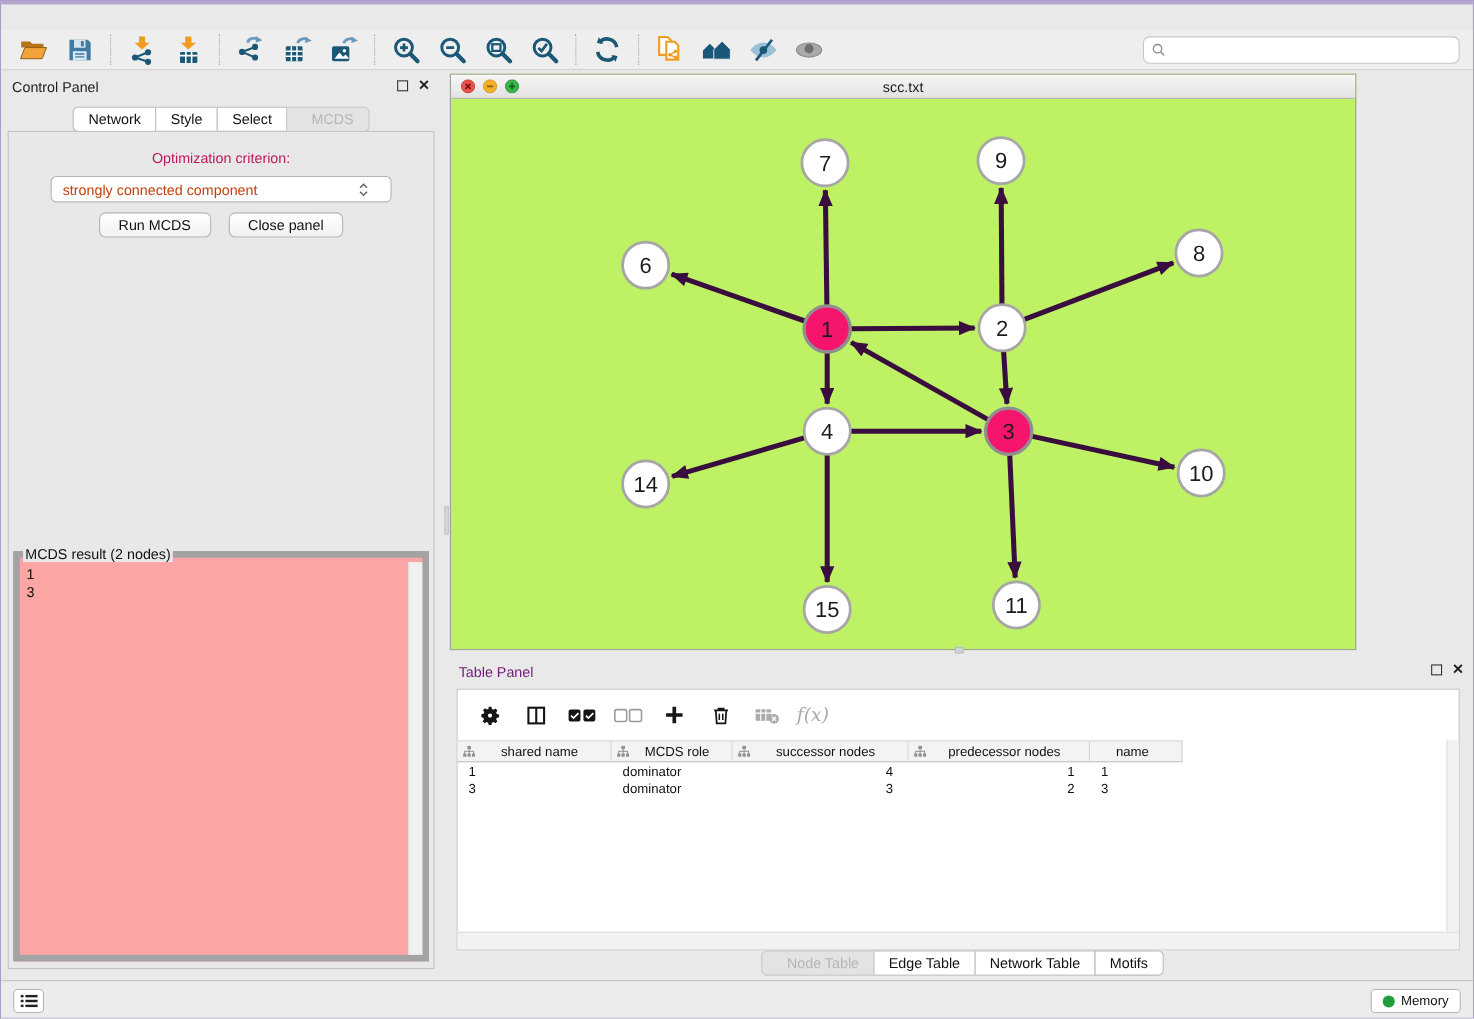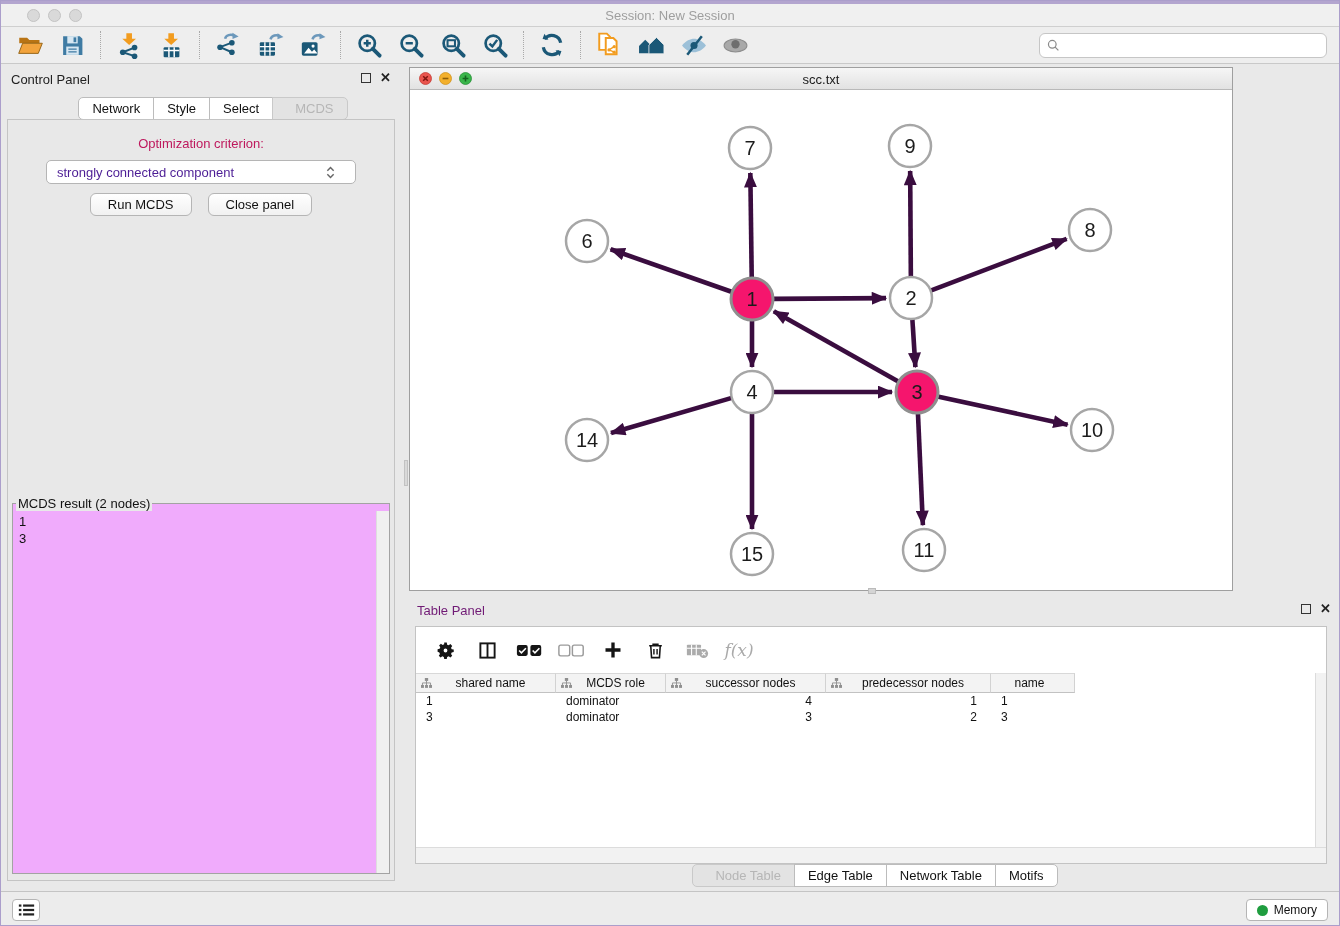--- a/index.html
+++ b/index.html
@@ -30,39 +30,39 @@
   .cp-header{position:absolute;left:0;top:0;width:100%;height:30px;}
   .cp-title{position:absolute;left:10px;top:8px;font-size:13px;color:#222;}
   .panel-icons{position:absolute;right:10px;top:8px;display:flex;gap:9px;align-items:center;}
   .float-ico{width:10px;height:10px;border:1.6px solid #333;display:inline-block;}
   .close-ico{font-size:13px;font-weight:700;color:#222;line-height:11px;}
   .tabs{display:flex;}
   .tab{background:#fff;border:1px solid #bcbcbc;padding:3px 13px;font-size:13px;margin-left:-1px;color:#111;}
   .tab:first-child{border-radius:5px 0 0 5px;margin-left:0;}
   .tab:last-child{border-radius:0 5px 5px 0;}
   .tab.sel{background:#e3e3e3;color:#b6b6b6;border-color:#c9c9c9;padding-left:22px;}
-  .cp-tabs{position:absolute;left:12px;top:33px;width:100%;display:flex;justify-content:center;align-items:center;}
+  .cp-tabs{position:absolute;left:0;top:33px;width:100%;display:flex;justify-content:center;align-items:center;}
   .cp-content{position:absolute;left:6px;top:55px;width:388px;bottom:10px;background:#e8e8e8;
               border:1px solid #c4c4c4;}
   .opt-label{position:absolute;left:0;top:16px;width:100%;text-align:center;font-size:13px;color:#be185d;}
   .combo{position:absolute;left:38px;top:40px;width:310px;height:24px;background:#fff;
          border:1px solid #b5b5b5;border-radius:5px;display:flex;align-items:center;
-         padding:0 20px 0 10px;font-size:13px;color:#4c1d95;}
+         padding:0 20px 0 10px;font-size:13px;color:#c2410c;}
   .combo .val{flex:1;}
   .btn-row{position:absolute;left:0;top:73px;width:100%;display:flex;justify-content:center;gap:16px;}
   .push-btn{background:linear-gradient(#ffffff,#f1f1f1);border:1px solid #b5b5b5;border-radius:6px;
             padding:3px 17px;font-size:13px;color:#111;font-family:"Liberation Sans",sans-serif;}
-  fieldset.mcds{position:absolute;left:4px;top:376px;width:378px;height:378px;background:#f0abfc;
-                border:1px solid #a3a3a3;margin:0;padding:0;}
+  fieldset.mcds{position:absolute;left:4px;top:376px;width:378px;height:378px;background:#fca5a5;
+                border:6px solid #a3a3a3;margin:0;padding:0;}
   fieldset.mcds legend{font-size:13px;color:#111;background:#e8e8e8;padding:0 2px;margin-left:3px;}
   .mcds-lines{position:absolute;left:6px;top:2px;font-size:13px;color:#111;line-height:17px;}
   .mcds-scroll{position:absolute;right:0;top:0;bottom:0;width:13px;background:#f0f0f0;
                border-left:1px solid #dedede;}
   
-  .netwin{position:absolute;left:408px;top:3px;width:824px;height:524px;background:#ffffff;
+  .netwin{position:absolute;left:408px;top:3px;width:824px;height:524px;background:#bef264;
           border:1px solid #9f9f9f;}
   .net-titlebar{position:absolute;left:0;top:0;width:100%;height:22px;
                 background:linear-gradient(#f6f6f6,#e2e2e2);border-bottom:1px solid #b9b9b9;}
   .net-tl{position:absolute;left:9px;top:4px;display:flex;gap:7px;}
   .net-title{position:absolute;left:0;top:4px;width:100%;text-align:center;font-size:13px;color:#1a1a1a;}
   .graph-svg{position:absolute;left:0;top:22px;}
   .split-dot{position:absolute;left:458px;bottom:-4px;width:8px;height:6px;background:#d4d4d4;
              border:1px solid #bbb;}
   .side-handle{position:absolute;left:-6px;top:392px;width:4px;height:26px;background:#d9d9d9;border:1px solid #c2c2c2;}
   
@@ -96,28 +96,20 @@
   .mem-btn{position:absolute;right:11px;top:7px;height:22px;background:#fff;border:1px solid #b5b5b5;
            border-radius:4px;display:flex;align-items:center;gap:6px;padding:0 10px;font-size:12px;color:#111;}
   .mem-dot{width:11px;height:11px;border-radius:50%;background:#1f9d3f;}
 </style>
 </head>
 <body>
 
 <div class="app">
   <div class="top-strip"></div>
 
-  <div class="titlebar">
-    <div class="tl-group">
-      <span class="tl"></span>
-      <span class="tl"></span>
-      <span class="tl"></span>
-    </div>
-    <div class="win-title">Session: New Session</div>
-  </div>
 
   <div class="toolbar">
     <div id="tb-groups" style="display:flex;align-items:center;">
         <button class="tb-btn">
           <svg viewBox="0 0 24 24" width="27" height="27">
             <path d="M2 5h7l2 2h9v3H2z" fill="#b97414"></path>
             <path d="M22.5 10H5L1.5 19h17.4z" fill="#f2a33c" stroke="#8f5e0e" stroke-width="0.8"></path>
           </svg>
         </button>
         <button class="tb-btn">

